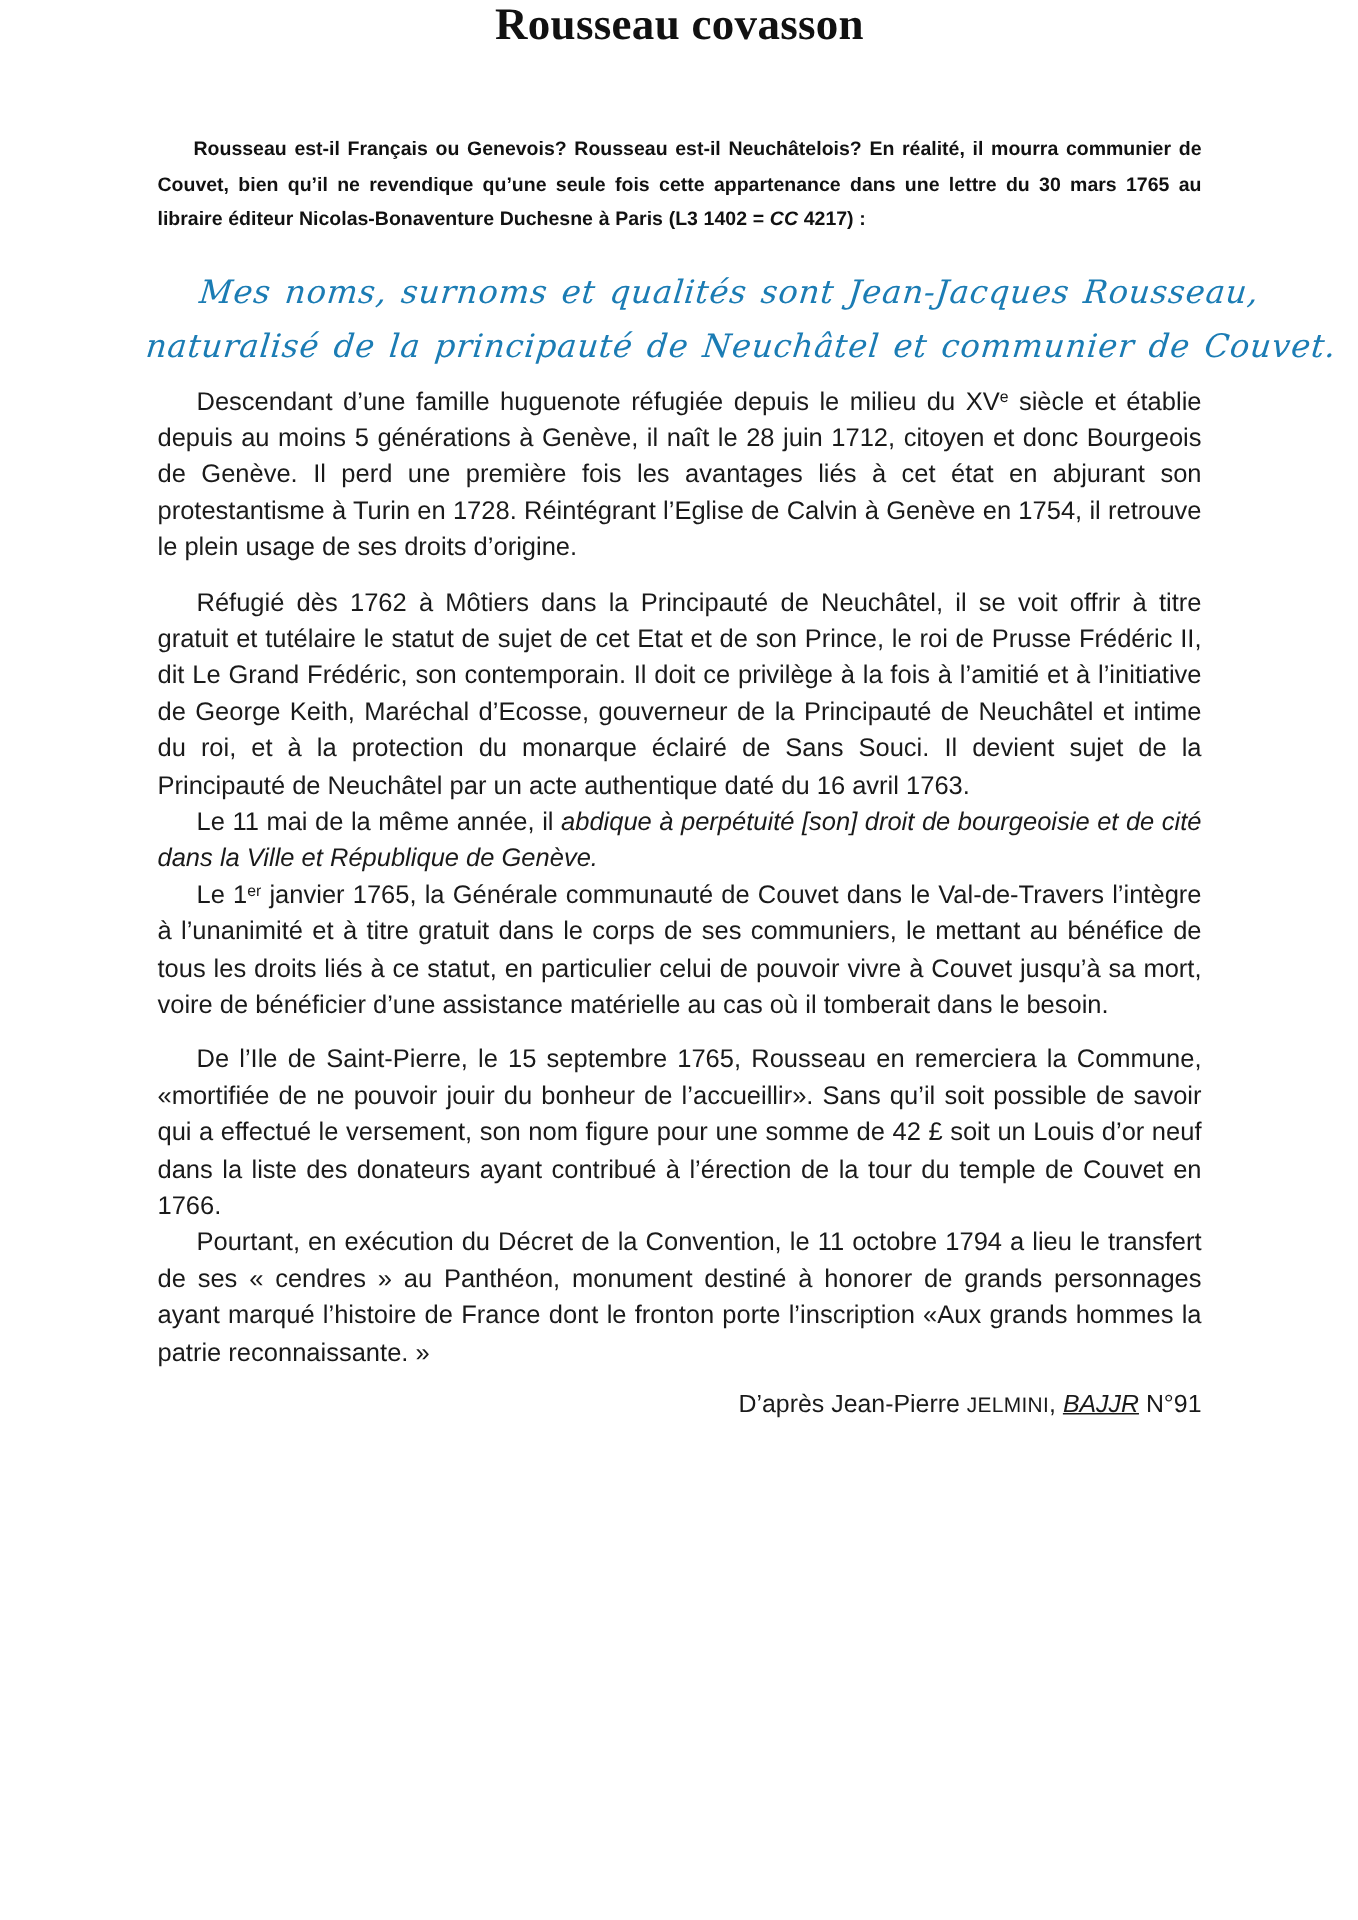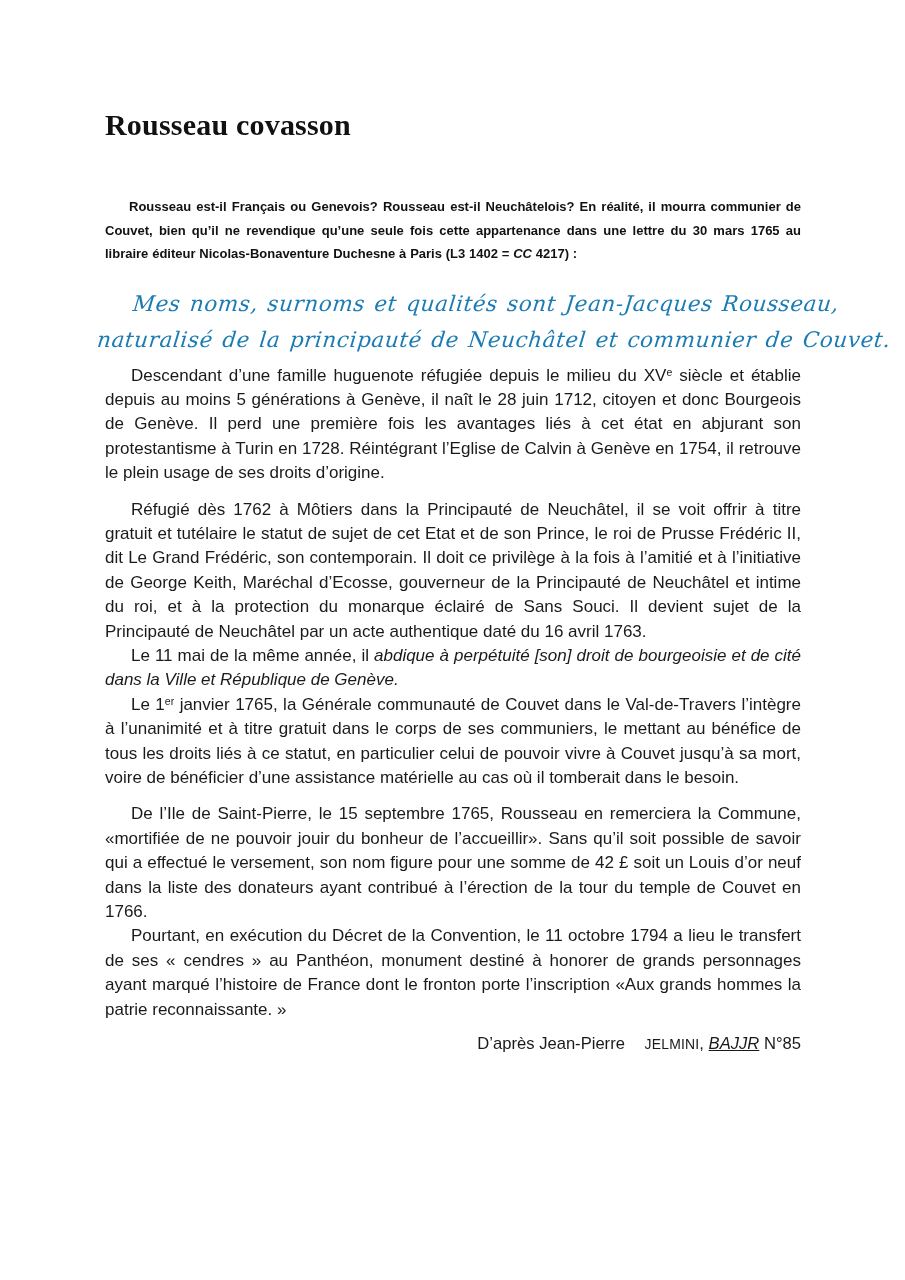--- a/index.html
+++ b/index.html
@@ -18,25 +18,24 @@
   .content {
     position: absolute;
     left: 105px;
     top: 0;
     width: 696px;
   }
   .doc-title {
     font-family: "Liberation Serif", "DejaVu Serif", serif;
     font-weight: bold;
     font-size: 30px;
-    text-align: left;
+    text-align: center;
     color: #111111;
     letter-spacing: 0.2px;
     margin: 0;
-    padding-top: 108px;
     line-height: 1.1;
   }
   .intro {
     font-family: "Liberation Sans", "DejaVu Sans", sans-serif;
     font-weight: bold;
     font-size: 13px;
     line-height: 23.5px;
     color: #111111;
     text-align: justify;
     text-justify: inter-word;
@@ -105,21 +104,20 @@
     font-size: 16.6px;
     line-height: 24px;
     color: #1a1a1a;
     text-align: right;
     margin: 0;
     padding-top: 10px;
   }
   .attribution .smallcaps {
     font-size: 0.84em;
     letter-spacing: 0.2px;
-    margin-left: 15px;
   }
   .attribution .work {
     font-style: italic;
     text-decoration: underline;
   }
 </style>
 </head>
 <body>
 
 <div class="page">
@@ -144,16 +142,16 @@
       <p class="tight"><span>Le 11 mai de la même année, il </span><i>abdique à perpétuité [son] droit de bourgeoisie et de cité dans la Ville et République de Genève.</i></p>
 
       <p class="tight"><span>Le 1</span><sup>er</sup><span> janvier 1765, la Générale communauté de Couvet dans le Val-de-Travers l’intègre à l’unanimité et à titre gratuit dans le corps de ses communiers, le mettant au bénéfice de tous les droits liés à ce statut, en particulier celui de pouvoir vivre à Couvet jusqu’à sa mort, voire de bénéficier d’une assistance matérielle au cas où il tomberait dans le besoin.</span></p>
 
       <p class="gap-before">De l’Ile de Saint-Pierre, le 15 septembre 1765, Rousseau en remerciera la Commune, «mortifiée de ne pouvoir jouir du bonheur de l’accueillir». Sans qu’il soit possible de savoir qui a effectué le versement, son nom figure pour une somme de 42 £ soit un Louis d’or neuf dans la liste des donateurs ayant contribué à l’érection de la tour du temple de Couvet en 1766.</p>
 
 
       <p class="tight">Pourtant, en exécution du Décret de la Convention, le 11 octobre 1794 a lieu le transfert de ses « cendres » au Panthéon, monument destiné à honorer de grands personnages ayant marqué l’histoire de France dont le fronton porte l’inscription «Aux grands hommes la patrie reconnaissante. »</p>
     </div>
 
-    <p class="attribution"><span>D’après Jean-Pierre </span><span class="smallcaps">JELMINI</span><span>, </span><span class="work">BAJJR</span><span> N°85</span></p>
+    <p class="attribution"><span>D’après Jean-Pierre </span><span class="smallcaps">JELMINI</span><span>, </span><span class="work">BAJJR</span><span> N°91</span></p>
 
   </div>
 </div>
 
 </body></html>

